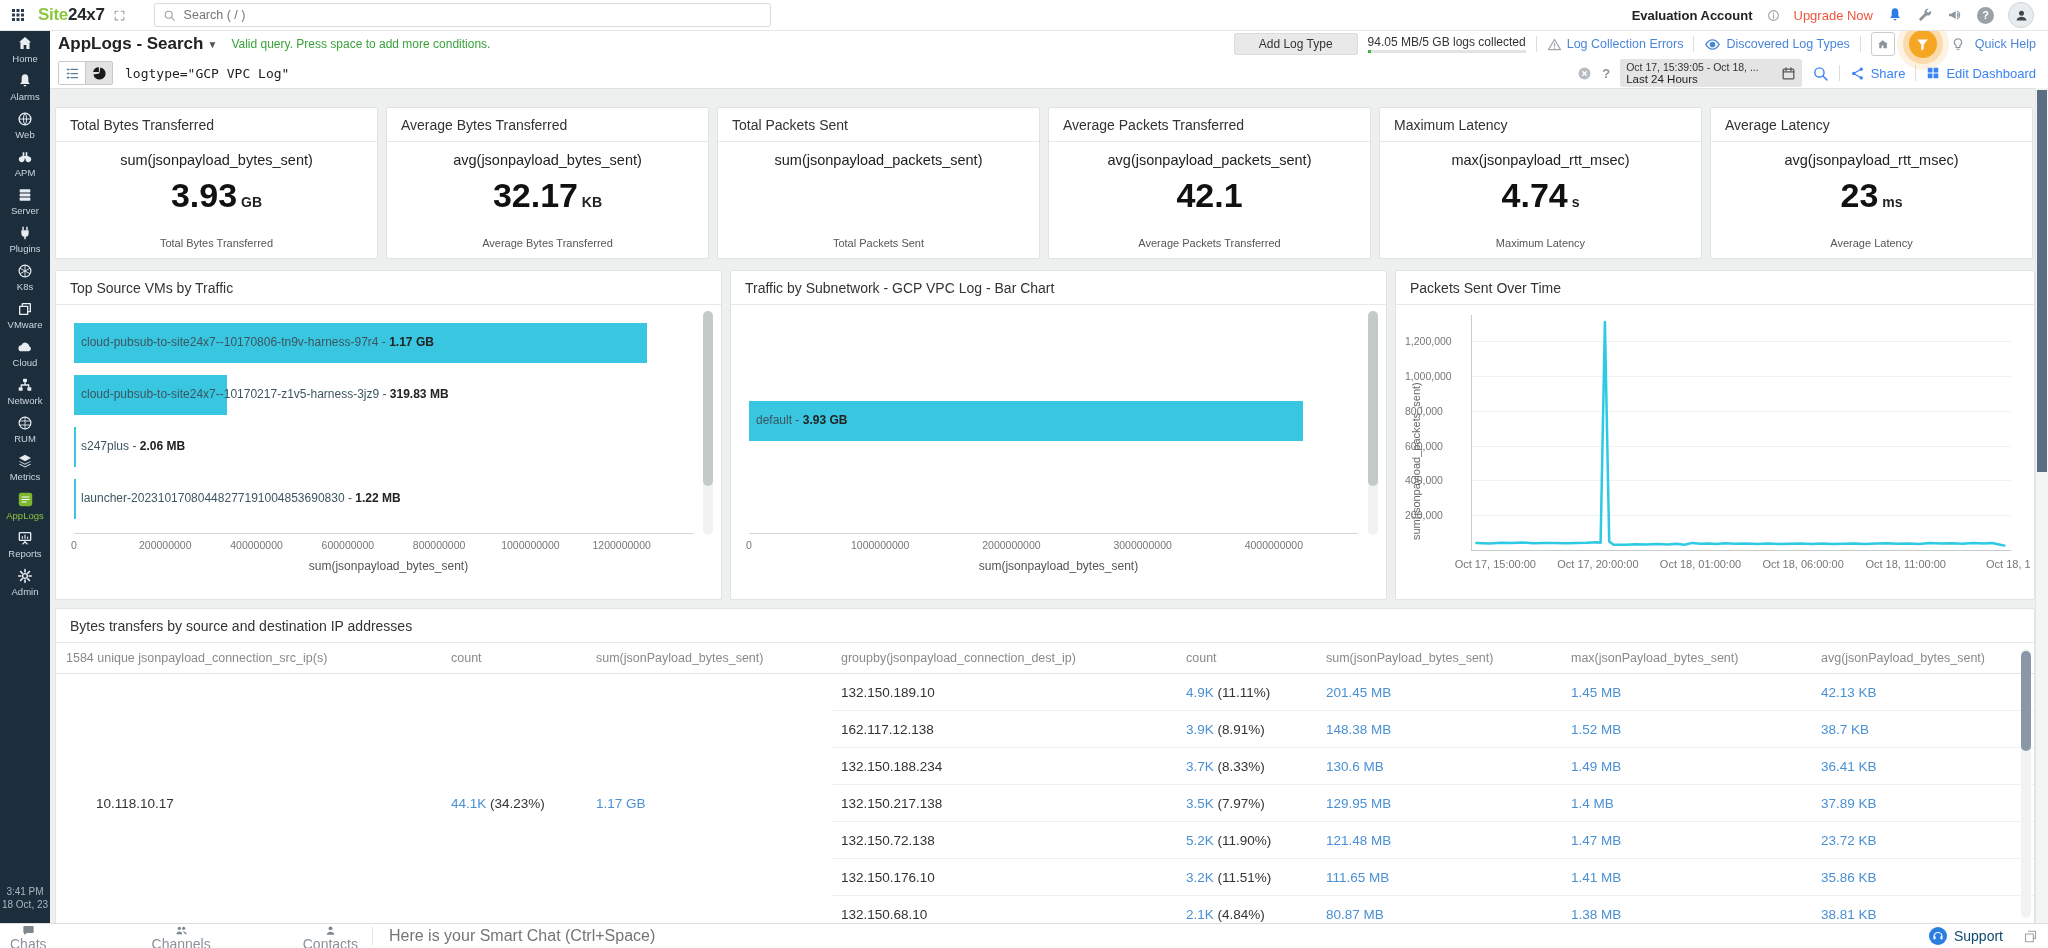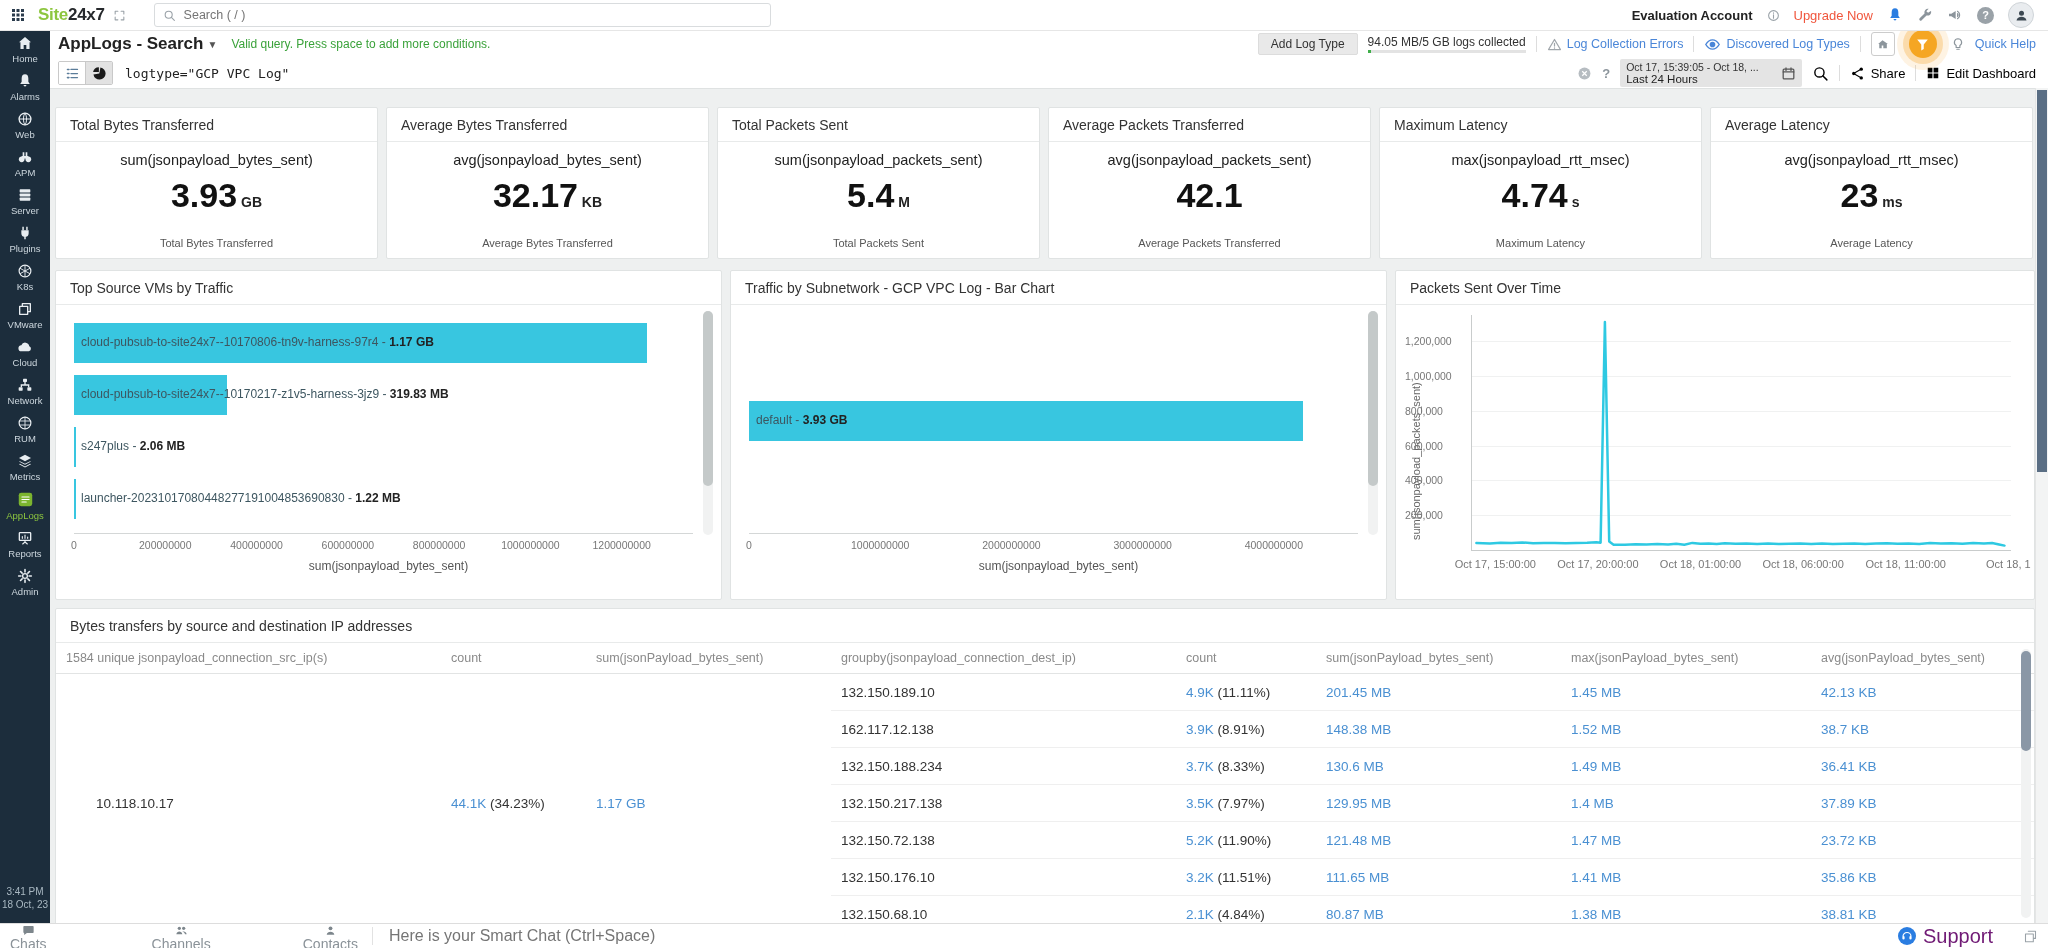--- a/index.html
+++ b/index.html
@@ -27,21 +27,21 @@
   .sb-item .ic{color:#e8edf1;}
   .sb-label{font-size:9.5px;margin-top:2px;color:#cdd7de;}
   .sb-item.active .sb-label{color:#8dc63f;}
   .sb-clock{margin-top:auto;margin-bottom:14px;text-align:center;font-size:10px;color:#a9b8c2;line-height:13px;}
   
   .hdr{position:absolute;left:50px;top:30px;width:1998px;height:28px;background:#fff;display:flex;align-items:center;z-index:25;}
   .page-title{margin-left:8px;font-size:17px;font-weight:bold;color:#222;}
   .caret{color:#555;font-size:10px;margin-left:4px;}
   .valid-q{margin-left:14px;font-size:12px;color:#3aa23a;}
   .hdr-right{position:absolute;right:12px;display:flex;align-items:center;gap:10px;height:28px;}
-  .btn-gray{background:#e9e9e9;border:1px solid #dcdcdc;border-radius:2px;font-size:12px;color:#333;padding:3px 12px;cursor:pointer;}
+  .btn-gray{background:#e9e9e9;border:1px solid #dcdcdc;border-radius:2px;font-size:12px;color:#333;padding:3px 24px;cursor:pointer;}
   .quota{font-size:12px;color:#333;line-height:12px;}
   .quota-bar{height:3px;background:#e3e3e3;margin-top:2px;position:relative;}
   .quota-fill{position:absolute;left:0;top:0;bottom:0;width:2%;background:#3fae49;}
   .vdiv{width:1px;height:16px;background:#ddd;}
   .blue-link{color:#4a86d8;font-size:12.5px;display:flex;align-items:center;gap:5px;cursor:pointer;}
   .warn-ic{color:#a0a6ab;}
   .mini-box{width:22px;height:22px;border:1px solid #ccc;border-radius:3px;color:#8c959c;display:flex;align-items:center;justify-content:center;cursor:pointer;}
   .help-orb{width:28px;height:28px;border-radius:50%;background:#f5a623;display:flex;align-items:center;justify-content:center;box-shadow:0 0 0 6px rgba(245,176,65,.35),0 0 0 12px rgba(245,176,65,.15);cursor:pointer;margin:0 4px;}
   .bulb{color:#8c959c;}
   
@@ -51,21 +51,21 @@
   .qmode .cell.sel{background:#e2e2e2;color:#1a1a1a;border-left:1px solid #c9c9c9;}
   .qtext{margin-left:12px;font-family:"DejaVu Sans Mono",monospace;font-size:13px;color:#222;flex:1;}
   .q-right{display:flex;align-items:center;gap:10px;margin-right:12px;}
   .close-circ{color:#b6bcc1;cursor:pointer;}
   .qmark{color:#8c959c;font-weight:bold;font-size:13px;cursor:pointer;}
   .daterange{background:#e4e4e4;border-radius:2px;padding:2px 6px;display:flex;align-items:center;gap:22px;cursor:pointer;}
   .dr-lines{line-height:12px;}
   .dr-top{font-size:10.5px;color:#333;}
   .dr-bot{font-size:11.5px;color:#222;}
   .cal-ic{color:#555;}
-  .gray-tool{color:#000000;display:flex;align-items:center;gap:6px;font-size:13px;cursor:pointer;}
+  .gray-tool{color:#3b82f6;display:flex;align-items:center;gap:6px;font-size:13px;cursor:pointer;}
   
   .content{position:absolute;left:50px;top:88px;width:1986px;height:837px;background:#eef0f0;}
   .card{position:absolute;background:#fff;border:1px solid #e0e3e3;border-radius:2px;box-sizing:border-box;}
   .c-title{font-size:14px;color:#333;padding:9px 14px 8px;border-bottom:1px solid #e8eaea;white-space:nowrap;overflow:hidden;}
   
   .stat-row{position:absolute;left:5px;top:19px;display:flex;gap:8px;}
   .stat-card{position:relative;width:323px;height:152px;background:#fff;border:1px solid #e0e3e3;border-radius:2px;box-sizing:border-box;}
   .stat-formula{text-align:center;font-size:14.5px;color:#222;margin-top:10px;}
   .stat-value{text-align:center;font-size:34px;font-weight:bold;color:#111;margin-top:8px;}
   .stat-unit{font-size:14px;font-weight:bold;color:#222;}
@@ -93,21 +93,21 @@
   .pct{color:#333;}
   
   .pagebar{position:absolute;right:0;top:88px;width:12px;height:860px;background:#f3f4f4;border-left:1px solid #e4e5e5;z-index:26;}
   .pagebar .thumb{position:absolute;left:1px;width:10px;top:2px;height:382px;background:#5a6e84;}
   
   .bbar{position:absolute;left:0;bottom:0;width:2048px;height:24px;background:#fff;border-top:1px solid #ddd;display:flex;align-items:center;z-index:40;}
   .bb-item{display:flex;flex-direction:column;align-items:center;justify-content:center;color:#7d868c;cursor:pointer;line-height:8px;}
   .bb-item .lbl{font-size:14px;margin-top:3px;color:#8a9298;}
   .bb-div{width:1px;height:18px;background:#e2e2e2;margin:0 14px;}
   .bb-input{flex:1;border:0;outline:0;font-size:16px;color:#0369a1;font-family:"Liberation Sans",sans-serif;}
-  .support{display:flex;align-items:center;gap:7px;margin-right:30px;font-size:20px;color:#701a75;cursor:pointer;}
+  .support{display:flex;align-items:center;gap:7px;margin-right:20px;font-size:14px;color:#0c4a6e;cursor:pointer;}
   .sup-orb{width:18px;height:18px;border-radius:50%;background:#2a7de1;display:flex;align-items:center;justify-content:center;}
   .copy-ic{color:#9aa2a8;margin-right:10px;cursor:pointer;}
 </style>
 </head>
 <body>
 
 <div class="app">
 
   <div class="topbar">
     <span class="ic grid-btn">
@@ -445,21 +445,20 @@
         </div>
         <div class="stat-card">
           <div class="c-title">Average Bytes Transferred</div>
           <div class="stat-formula">avg(jsonpayload_bytes_sent)</div>
           <div class="stat-value">32.17<span class="stat-unit"> KB</span></div>
           <div class="stat-footer">Average Bytes Transferred</div>
         </div>
         <div class="stat-card">
           <div class="c-title">Total Packets Sent</div>
           <div class="stat-formula">sum(jsonpayload_packets_sent)</div>
-          <div class="stat-value">5.4<span class="stat-unit"> M</span></div>
           <div class="stat-footer">Total Packets Sent</div>
         </div>
         <div class="stat-card">
           <div class="c-title">Average Packets Transferred</div>
           <div class="stat-formula">avg(jsonpayload_packets_sent)</div>
           <div class="stat-value">42.1</div>
           <div class="stat-footer">Average Packets Transferred</div>
         </div>
         <div class="stat-card">
           <div class="c-title">Maximum Latency</div>

